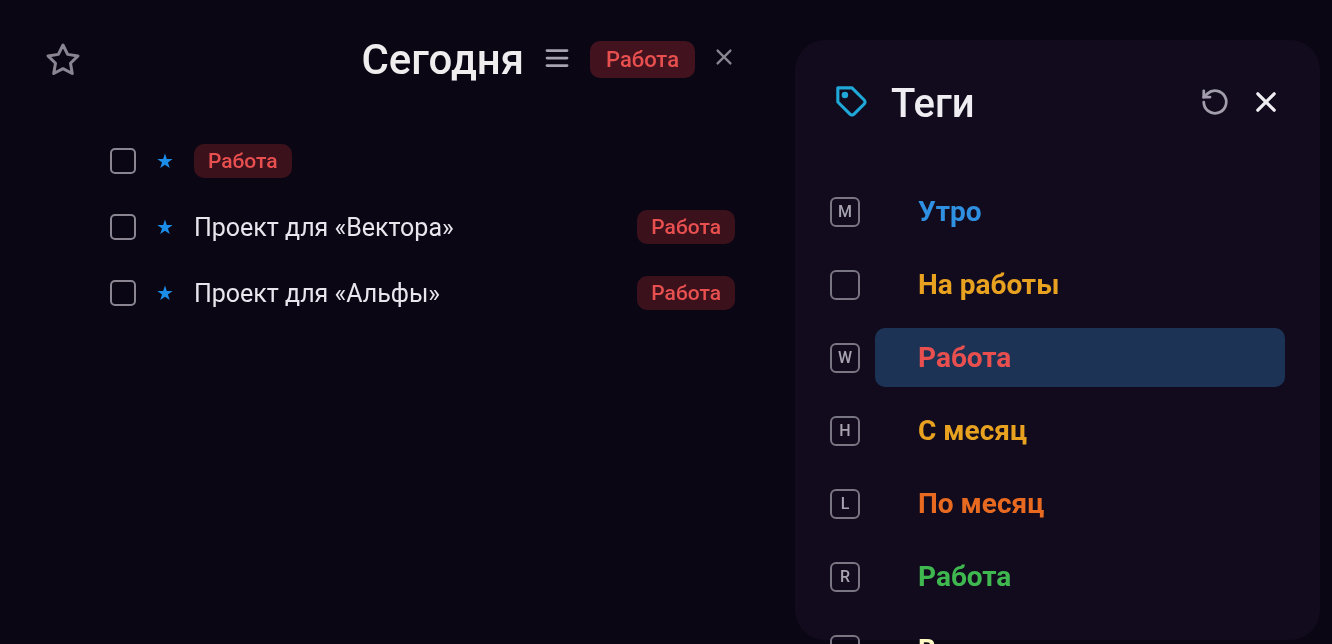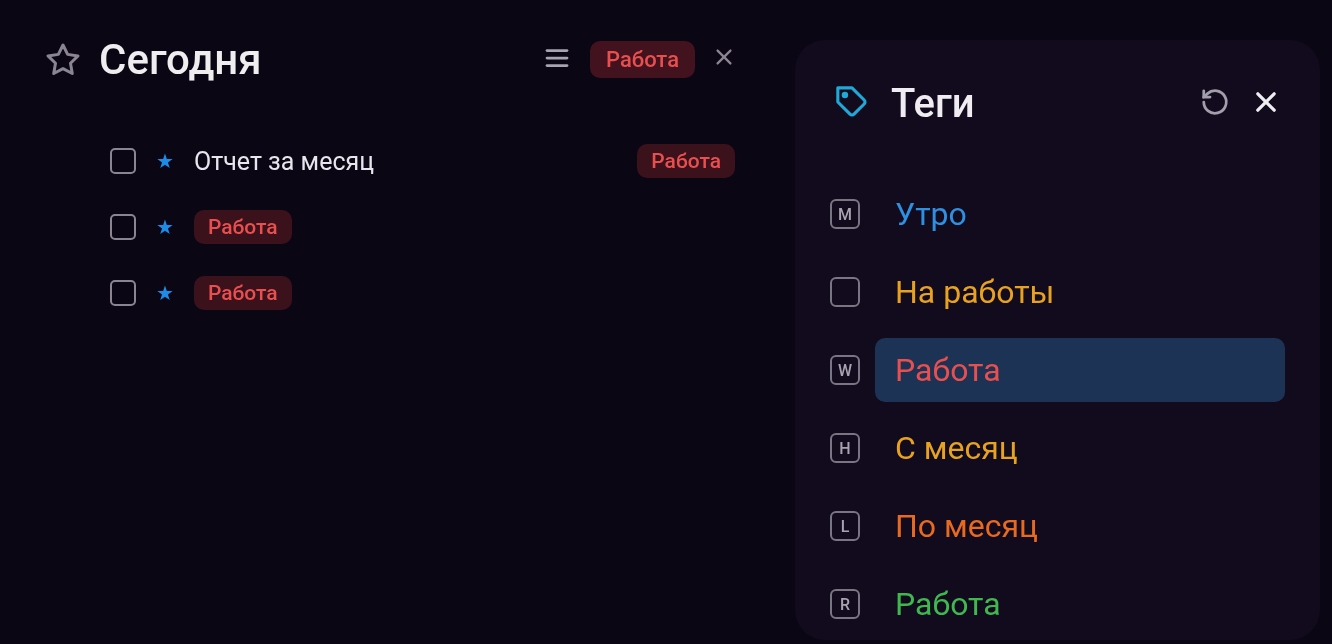--- a/index.html
+++ b/index.html
@@ -24,20 +24,21 @@
       top: 0;
       width: 780px;
       padding: 35px 45px 0 45px;
     }
 
     .main-header {
       display: flex;
       align-items: center;
       gap: 18px;
       margin-bottom: 60px;
+      text-align: right;
     }
 
     .star-icon-wrap {
       display: flex;
       align-items: center;
       justify-content: center;
     }
 
     .page-title {
       font-size: 42px;
@@ -155,22 +156,23 @@
       display: flex;
       align-items: center;
       justify-content: center;
       color: #a8a3b0;
       font-size: 16px;
       font-weight: 500;
       flex-shrink: 0;
     }
 
     .tag-name {
-      font-size: 32px;
-      font-weight: 400;
+      font-size: 28px;
+      font-weight: 700;
+      margin-left: 23px;
     }
 
     .tag-row-wrap {
       display: flex;
       align-items: center;
       margin-bottom: 14px;
     }
 
     .tag-inner {
       display: flex;
@@ -211,31 +213,32 @@
           <line x1="19" y1="5" x2="5" y2="19"></line>
         </svg>
       </span>
     </div>
   </div>
 
   <div class="task-list">
     <div class="task-row">
       <div class="checkbox"></div>
       <span class="star-small">★</span>
-      <span class="task-label">Отчет за месяц</span>
       <span class="task-tag-pill">Работа</span>
     </div>
     <div class="task-row">
       <div class="checkbox"></div>
       <span class="star-small">★</span>
+      <span class="task-label">Проект для «Вектора»</span>
       <span class="task-tag-pill">Работа</span>
     </div>
     <div class="task-row">
       <div class="checkbox"></div>
       <span class="star-small">★</span>
+      <span class="task-label">Проект для «Альфы»</span>
       <span class="task-tag-pill">Работа</span>
     </div>
   </div>
 </div>
 
 <div class="side-panel">
   <div class="side-header">
     <span>
       <svg width="34" height="34" viewBox="0 0 24 24" fill="none" stroke="#1fa8d8" stroke-width="2.2" stroke-linejoin="round">
         <path d="M20.59 13.41l-7.17 7.17a2 2 0 0 1-2.83 0L2 12V2h10l8.59 8.59a2 2 0 0 1 0 2.82z"></path>

